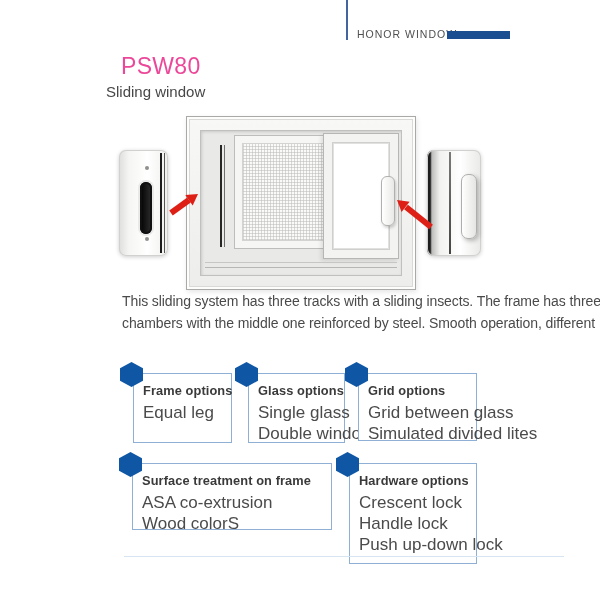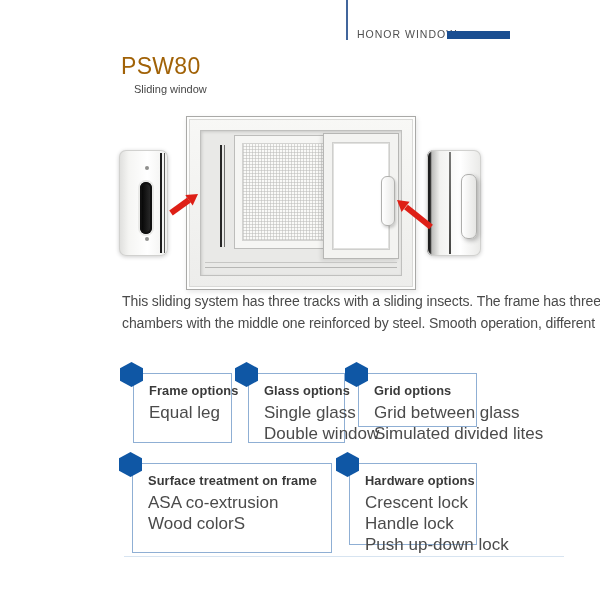--- a/index.html
+++ b/index.html
@@ -5,22 +5,22 @@
   html,body{margin:0;padding:0;background:#ffffff;}
   .page{
     position:relative;width:600px;height:600px;background:#ffffff;overflow:hidden;
     font-family:"Liberation Sans","DejaVu Sans",sans-serif;color:#454545;
   }
   
   .v-rule{position:absolute;left:346px;top:0;width:2px;height:40px;background:#41659c;}
   .brand{position:absolute;left:357px;top:28px;font-size:10.5px;letter-spacing:1px;color:#4f4f4f;white-space:nowrap;}
   .brand-bar{position:absolute;left:447px;top:31px;width:63px;height:8px;background:#1a4e91;}
   
-  .model{position:absolute;left:121px;top:53px;font-size:23px;color:#a16207;letter-spacing:0.3px;}
-  .subtitle{position:absolute;left:134px;top:83px;font-size:11px;color:#474747;}
+  .model{position:absolute;left:121px;top:53px;font-size:23px;color:#ec4899;letter-spacing:0.3px;}
+  .subtitle{position:absolute;left:106px;top:83px;font-size:15px;color:#474747;}
   
   .hero{position:absolute;left:0;top:108px;width:600px;height:185px;}
   .main-window{
     position:absolute;left:186px;top:8px;width:228px;height:172px;
     background:linear-gradient(180deg,#f8f8f6,#ededeb);
     border:1px solid #a9a9a7;
     box-shadow:inset 0 0 0 2px #fdfdfc, inset 0 0 0 3px #d9d9d7, 1px 2px 5px rgba(0,0,0,0.10);
   }
   .win-opening{
     position:absolute;left:13px;top:13px;right:13px;bottom:13px;
@@ -78,27 +78,27 @@
     background:linear-gradient(90deg,#ffffff,#e5e5e3);border:1px solid #aeaeac;
     box-shadow:2px 2px 4px rgba(0,0,0,0.25);
   }
   .arrows{position:absolute;left:0;top:0;width:600px;height:185px;pointer-events:none;}
   
   .desc{position:absolute;left:122px;top:291px;}
   .desc-line{font-size:14px;line-height:21.5px;color:#4a4a4a;white-space:nowrap;letter-spacing:-0.1px;}
   
   .fbox{
     position:absolute;background:#ffffff;border:1px solid #8fafd4;
-    padding:9px 6px 0 15px;box-sizing:border-box;
+    padding:9px 6px 0 9px;box-sizing:border-box;
   }
   .b1{left:133px;top:373px;width:99px;height:70px;}
   .b2{left:248px;top:373px;width:97px;height:70px;}
-  .b3{left:358px;top:373px;width:119px;height:54px;}
-  .b4{left:132px;top:463px;width:200px;height:90px;}
-  .b5{left:349px;top:463px;width:128px;height:82px;}
+  .b3{left:358px;top:373px;width:119px;height:68px;}
+  .b4{left:132px;top:463px;width:200px;height:67px;}
+  .b5{left:349px;top:463px;width:128px;height:101px;}
   .hex{
     position:absolute;left:-14px;top:-12px;width:23px;height:25px;background:#0f57a5;
     clip-path:polygon(50% 0%,100% 25%,100% 75%,50% 100%,0% 75%,0% 25%);
   }
   .fbox-title{font-size:12.8px;font-weight:700;color:#3a3a3a;margin-bottom:4px;white-space:nowrap;letter-spacing:0.1px;}
   .fbox-item{font-size:17px;color:#4b4b4b;line-height:21px;white-space:nowrap;}
   
   .divider{position:absolute;left:124px;top:556px;width:440px;height:1px;background:#d7e4f1;}
 </style>
 </head>

